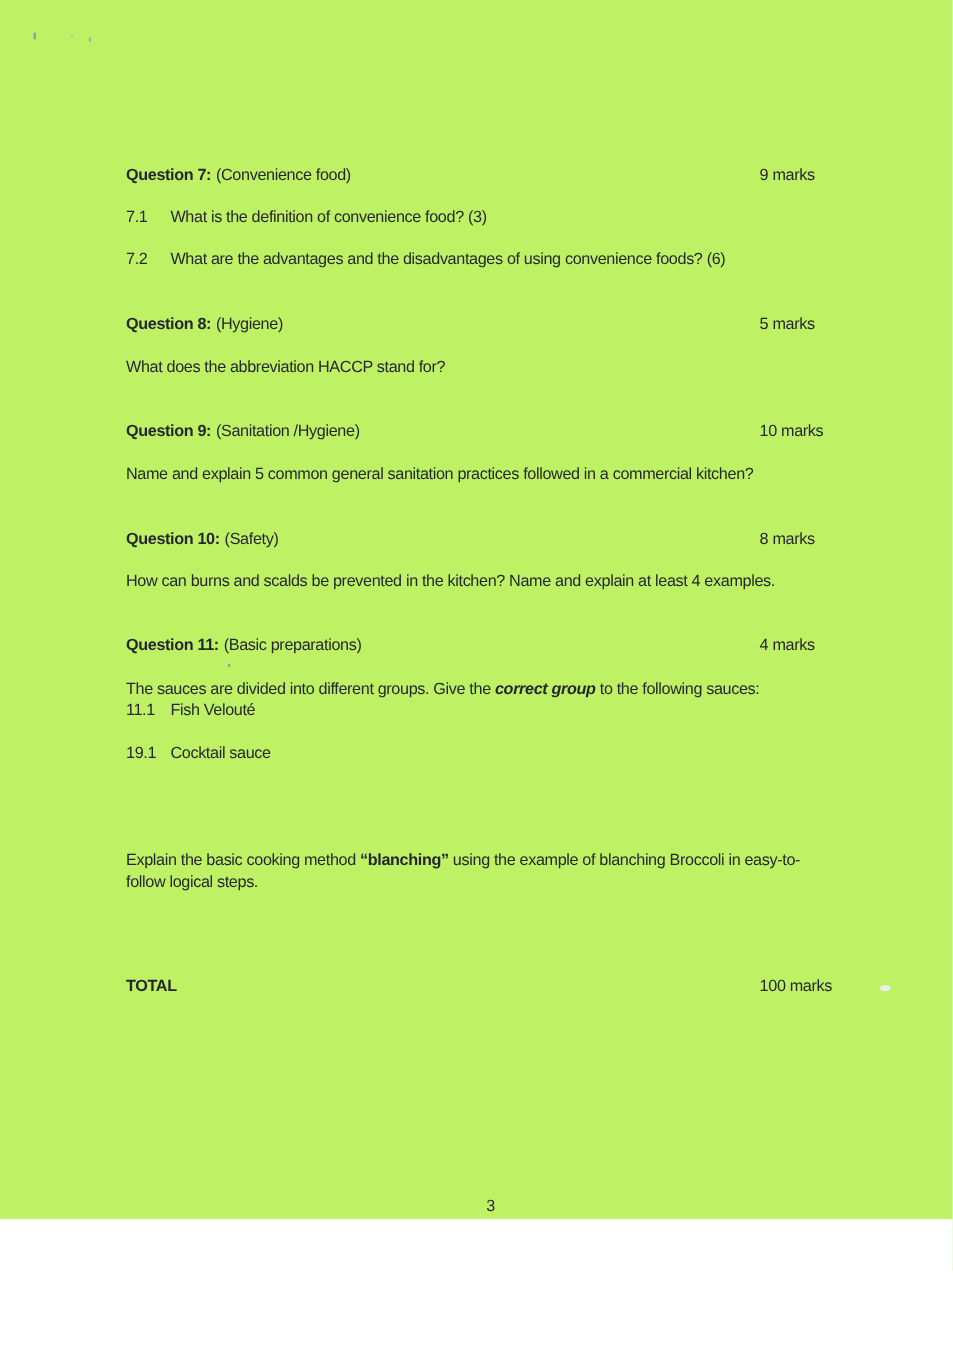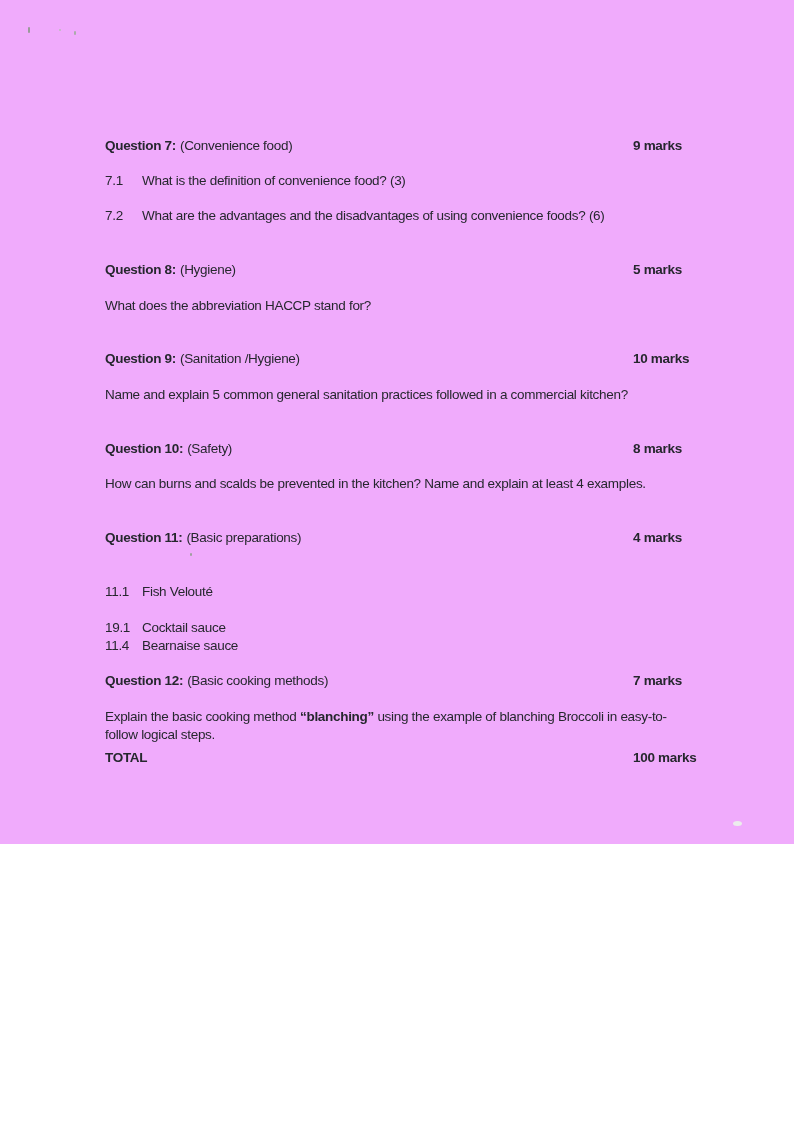--- a/index.html
+++ b/index.html
@@ -3,42 +3,42 @@
 <meta charset="utf-8">
 <style>
   html, body {
     margin: 0;
     padding: 0;
     background: #ffffff;
   }
   .page {
     position: relative;
     width: 794px;
-    height: 844px;
-    background: #f0abfc;
+    height: 1016px;
+    background: #bef264;
     font-family: "Liberation Sans", sans-serif;
     font-size: 13.5px;
     letter-spacing: -0.3px;
     color: #26272e;
     overflow: hidden;
   }
   .row {
     position: absolute;
     left: 105px;
     width: 660px;
     white-space: nowrap;
     line-height: 17px;
   }
   .b { font-weight: 700; }
   .topic { margin-left: 4px; }
   .marks {
     position: absolute;
     left: 528px; 
     top: 0;
-    font-weight: 700;
+    font-weight: 400;
   }
   .sub .num {
     display: inline-block;
     width: 37px;
   }
   .em { font-weight: 700; font-style: italic; }
   .multiline { line-height: 18px; }
   .pagenum {
     position: absolute;
     top: 997px;
@@ -95,39 +95,35 @@
   <div class="row" style="top:440px">
     <span class="b">Question 10:</span><span class="topic">(Safety)</span>
     <span class="marks">8 marks</span>
   </div>
   <div class="row" style="top:475px">How can burns and scalds be prevented in the kitchen? Name and explain at least 4 examples.</div>
 
   <div class="row" style="top:529px">
     <span class="b">Question 11:</span><span class="topic">(Basic preparations)</span>
     <span class="marks">4 marks</span>
   </div>
+  <div class="row" style="top:565px">
+    <span>The sauces are divided into different groups. Give the </span><span class="em">correct group</span><span> to the following sauces:</span>
+  </div>
   <div class="row sub" style="top:583px">
     <span class="num">11.1</span><span>Fish Velouté</span>
   </div>
   <div class="row sub" style="top:619px">
     <span class="num">19.1</span><span>Cocktail sauce</span>
   </div>
-  <div class="row sub" style="top:637px">
-    <span class="num">11.4</span><span>Bearnaise sauce</span>
-  </div>
 
-  <div class="row" style="top:672px">
-    <span class="b">Question 12:</span><span class="topic">(Basic cooking methods)</span>
-    <span class="marks">7 marks</span>
-  </div>
   <div class="row multiline" style="top:708px">
     <span>Explain the basic cooking method </span><span class="b">“blanching”</span><span> using the example of blanching Broccoli in easy-to-</span><br>
     <span>follow logical steps.</span>
   </div>
 
-  <div class="row" style="top:749px">
+  <div class="row" style="top:813px">
     <span class="b">TOTAL</span>
     <span class="marks">100 marks</span>
   </div>
 
   <div class="pagenum">3</div>
 
 </div>
 
 </body></html>

